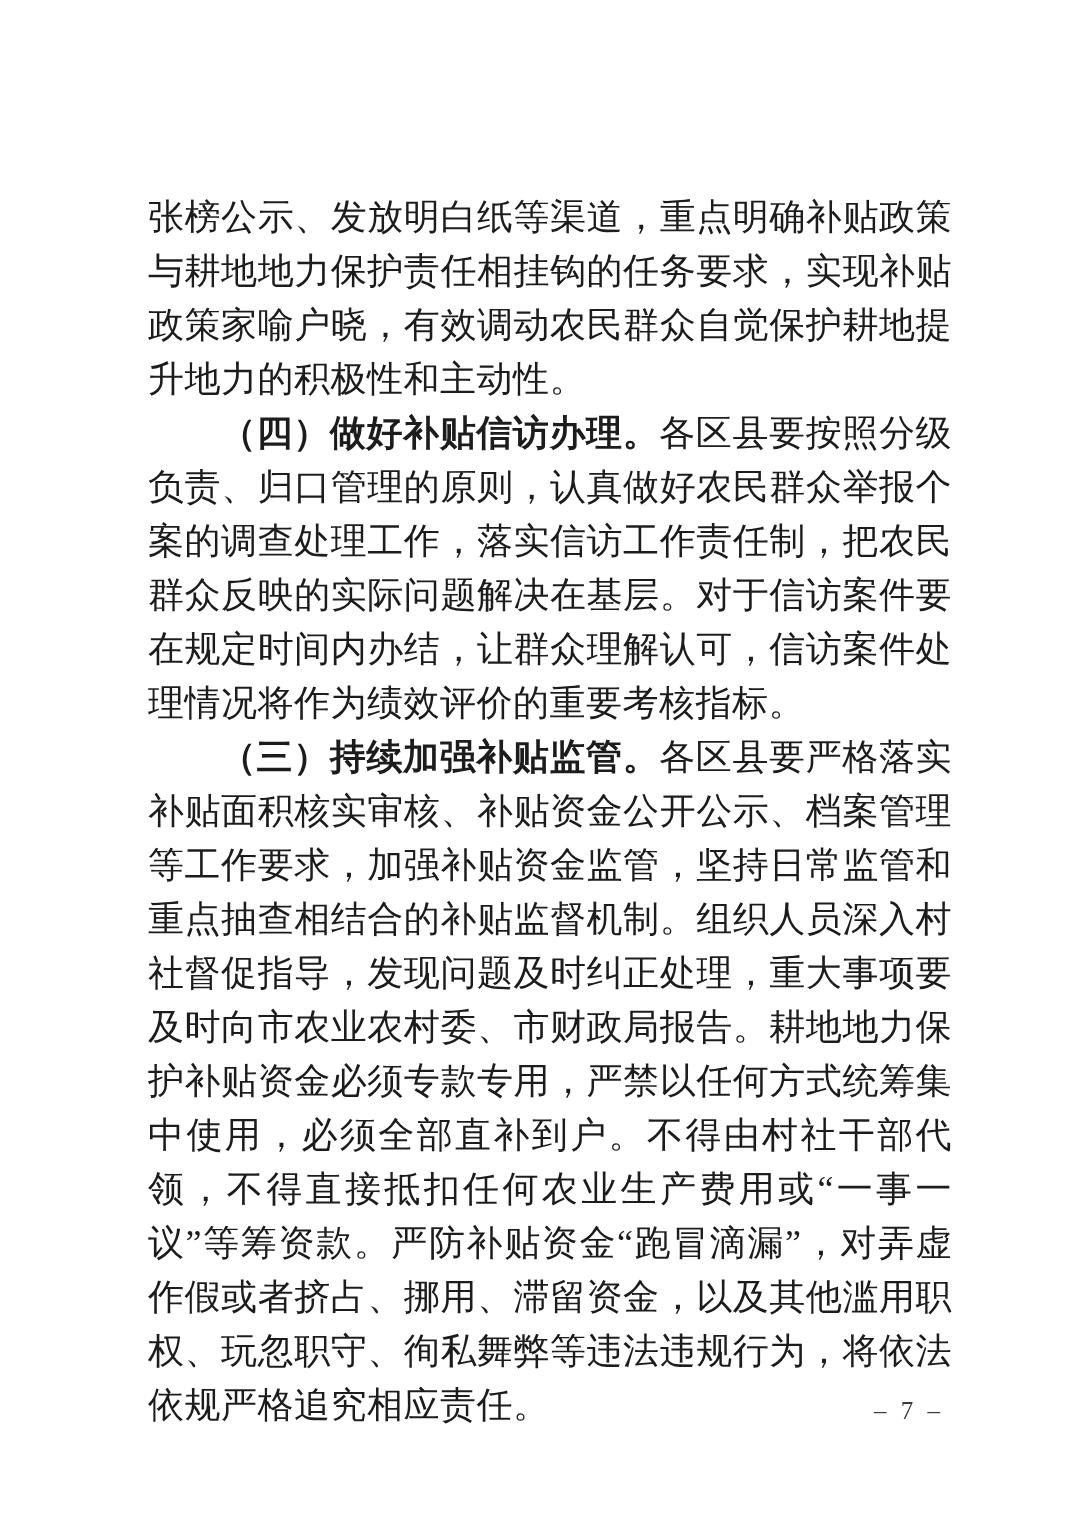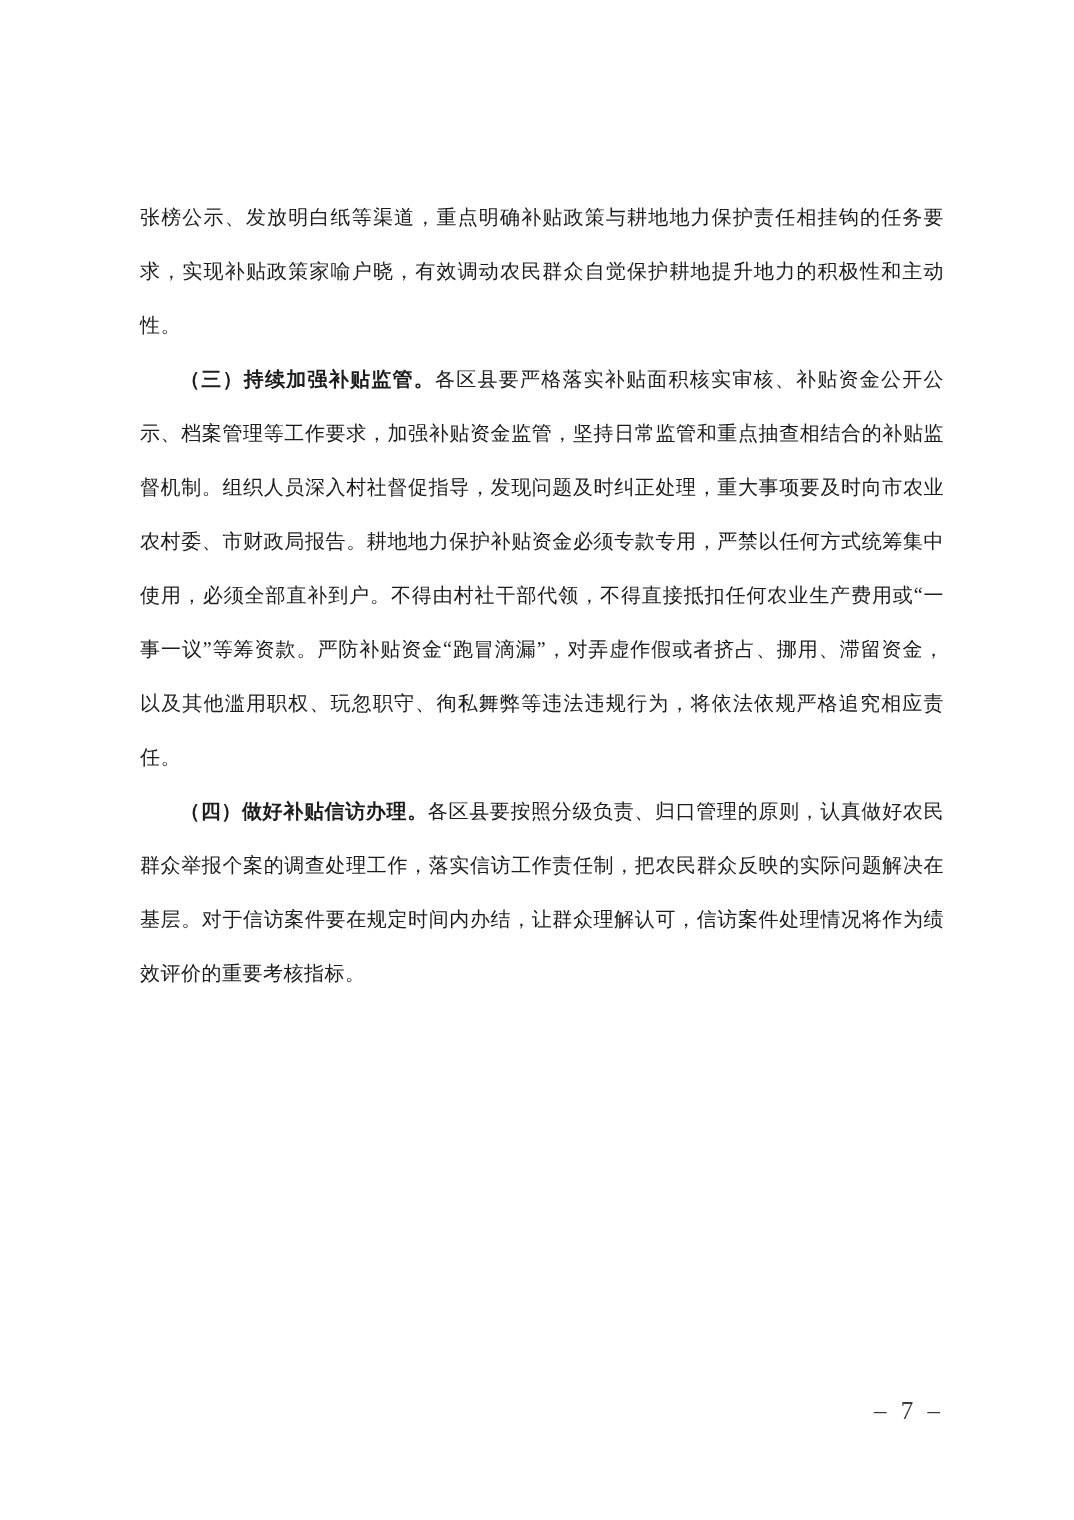--- a/index.html
+++ b/index.html
@@ -10,24 +10,24 @@
   .page {
     position: relative;
     width: 1074px;
     height: 1520px;
     background: #ffffff;
     overflow: hidden;
     font-family: "Liberation Serif", "DejaVu Serif", serif;
   }
   .doc-text {
     position: absolute;
-    left: 140px;
+    left: 148px;
     top: 190px;
     width: 804px;
-    font-size: 20px;
+    font-size: 36px;
     line-height: 54px;
     color: #1c1c1c;
     text-align: justify;
     letter-spacing: 0.5px;
   }
   .doc-text p {
     margin: 0;
     padding: 0;
     text-indent: 2em;
   }
@@ -50,22 +50,22 @@
 </style>
 </head>
 <body>
 
 <div class="page">
 
   <div class="doc-text">
 
     <p class="continuation"><span class="section-lead"></span><span>张榜公示、发放明白纸等渠道，重点明确补贴政策与耕地地力保护责任相挂钩的任务要求，实现补贴政策家喻户晓，有效调动农民群众自觉保护耕地提升地力的积极性和主动性。</span></p>
 
+    <p><span class="section-lead">（四）做好补贴信访办理。</span><span>各区县要按照分级负责、归口管理的原则，认真做好农民群众举报个案的调查处理工作，落实信访工作责任制，把农民群众反映的实际问题解决在基层。对于信访案件要在规定时间内办结，让群众理解认可，信访案件处理情况将作为绩效评价的重要考核指标。</span></p>
+
     <p><span class="section-lead">（三）持续加强补贴监管。</span><span>各区县要严格落实补贴面积核实审核、补贴资金公开公示、档案管理等工作要求，加强补贴资金监管，坚持日常监管和重点抽查相结合的补贴监督机制。组织人员深入村社督促指导，发现问题及时纠正处理，重大事项要及时向市农业农村委、市财政局报告。耕地地力保护补贴资金必须专款专用，严禁以任何方式统筹集中使用，必须全部直补到户。不得由村社干部代领，不得直接抵扣任何农业生产费用或“一事一议”等筹资款。严防补贴资金“跑冒滴漏”，对弄虚作假或者挤占、挪用、滞留资金，以及其他滥用职权、玩忽职守、徇私舞弊等违法违规行为，将依法依规严格追究相应责任。</span></p>
-
-    <p><span class="section-lead">（四）做好补贴信访办理。</span><span>各区县要按照分级负责、归口管理的原则，认真做好农民群众举报个案的调查处理工作，落实信访工作责任制，把农民群众反映的实际问题解决在基层。对于信访案件要在规定时间内办结，让群众理解认可，信访案件处理情况将作为绩效评价的重要考核指标。</span></p>
 
 
   </div>
 
   <div class="page-number">– 7 –</div>
 
 </div>
 
 </body></html>

